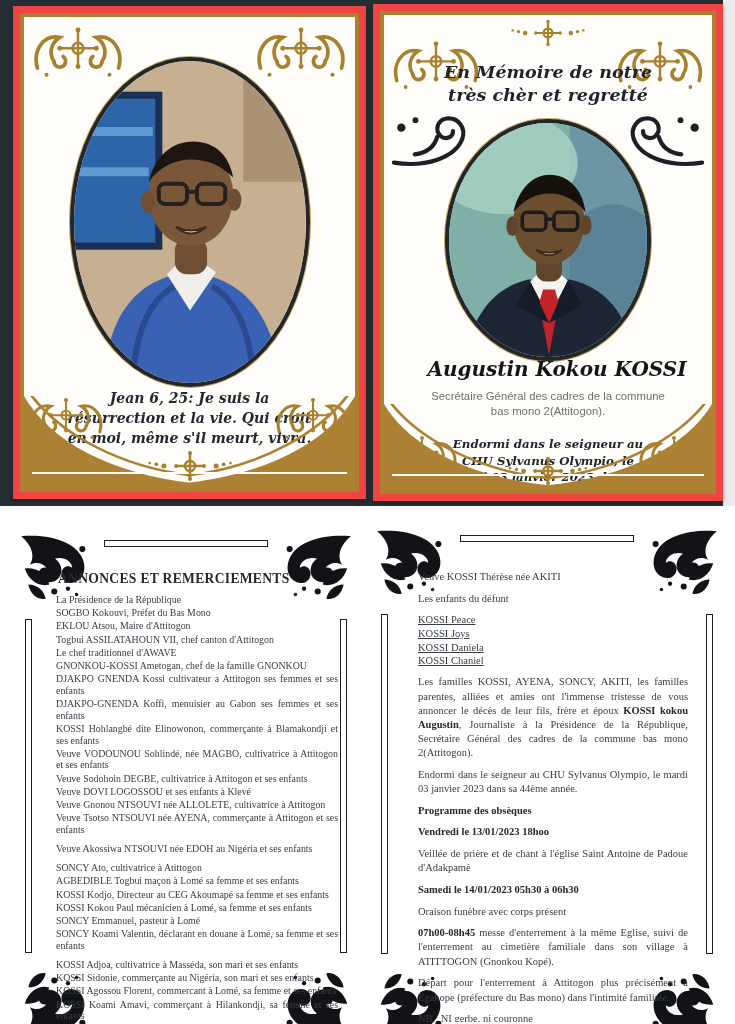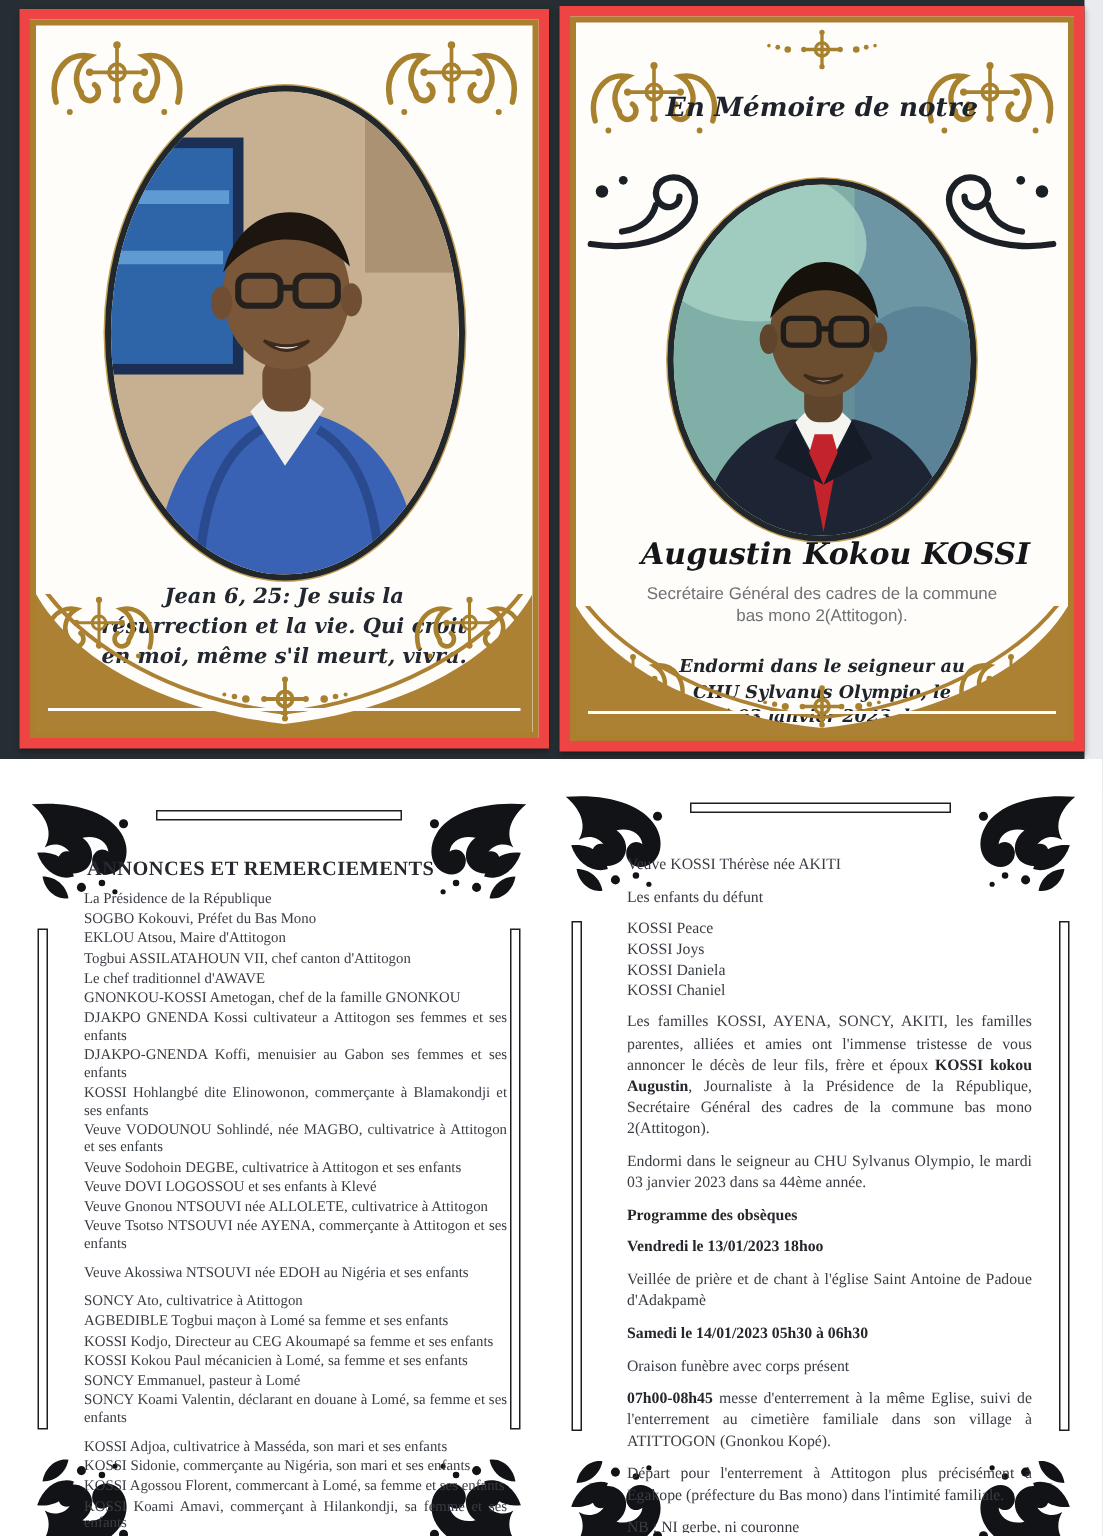--- a/index.html
+++ b/index.html
@@ -45,21 +45,21 @@
   .dk.bl{left:-1px;bottom:-1px;transform:scaleY(-1);}
   .dk.br{right:-1px;bottom:-1px;transform:scale(-1,-1);}
   .ann-content{position:absolute;left:36px;right:14px;top:36px;bottom:18px;overflow:hidden;}
   .ann-title{font-family:"Liberation Serif",serif;font-weight:bold;font-size:13.6px;color:#26292e;
              letter-spacing:.3px;margin:0 0 7px 2px;}
   .entry{font-size:9.9px;line-height:1.18;color:#383c43;text-align:justify;margin:0 0 1.5px 0;}
   .entry.gap{height:6px;margin:0;}
   .rem-content{position:absolute;left:42px;right:30px;top:40px;bottom:16px;overflow:hidden;}
   .rblock{font-size:10.5px;line-height:1.35;color:#383c43;text-align:justify;margin:0 0 7.5px 0;}
   .rblock b{color:#24272c;}
-  .tline{font-size:10.5px;line-height:1.3;color:#383c43;margin:0;}
+  .tline{font-size:10.5px;line-height:1.3;color:#383c43;margin:0;text-decoration:underline;}
   .tgroup{margin:0 0 7.5px 0;}
 </style>
 </head>
 <body>
 
 <svg width="0" height="0" style="position:absolute" aria-hidden="true">
   <defs>
     <symbol id="gold-corner" viewBox="0 0 110 70">
       <g fill="none" stroke="#a8812f" stroke-width="4.5" stroke-linecap="round">
         <path d="M6,52 C0,30 14,11 33,15 C23,21 19,34 26,44"></path>
@@ -196,20 +196,21 @@
           </svg>
         <svg class="orn" style="left:8px;top:24px;width:88px;height:56px">
             <use href="#gold-corner"></use>
           </svg>
         <svg class="orn flipx" style="right:8px;top:24px;width:88px;height:56px">
             <use href="#gold-corner"></use>
           </svg>
 
         <div class="mem-title">
           <span>En Mémoire de notre</span><br>
+          <span>très chèr et regretté</span>
         </div>
 
         <svg class="orn flipx" style="left:6px;top:96px;width:86px;height:60px">
             <use href="#swirl"></use>
           </svg>
         <svg class="orn" style="right:6px;top:96px;width:86px;height:60px">
             <use href="#swirl"></use>
           </svg>
 
         <div class="oval" style="top:104px;width:198px;height:234px">

